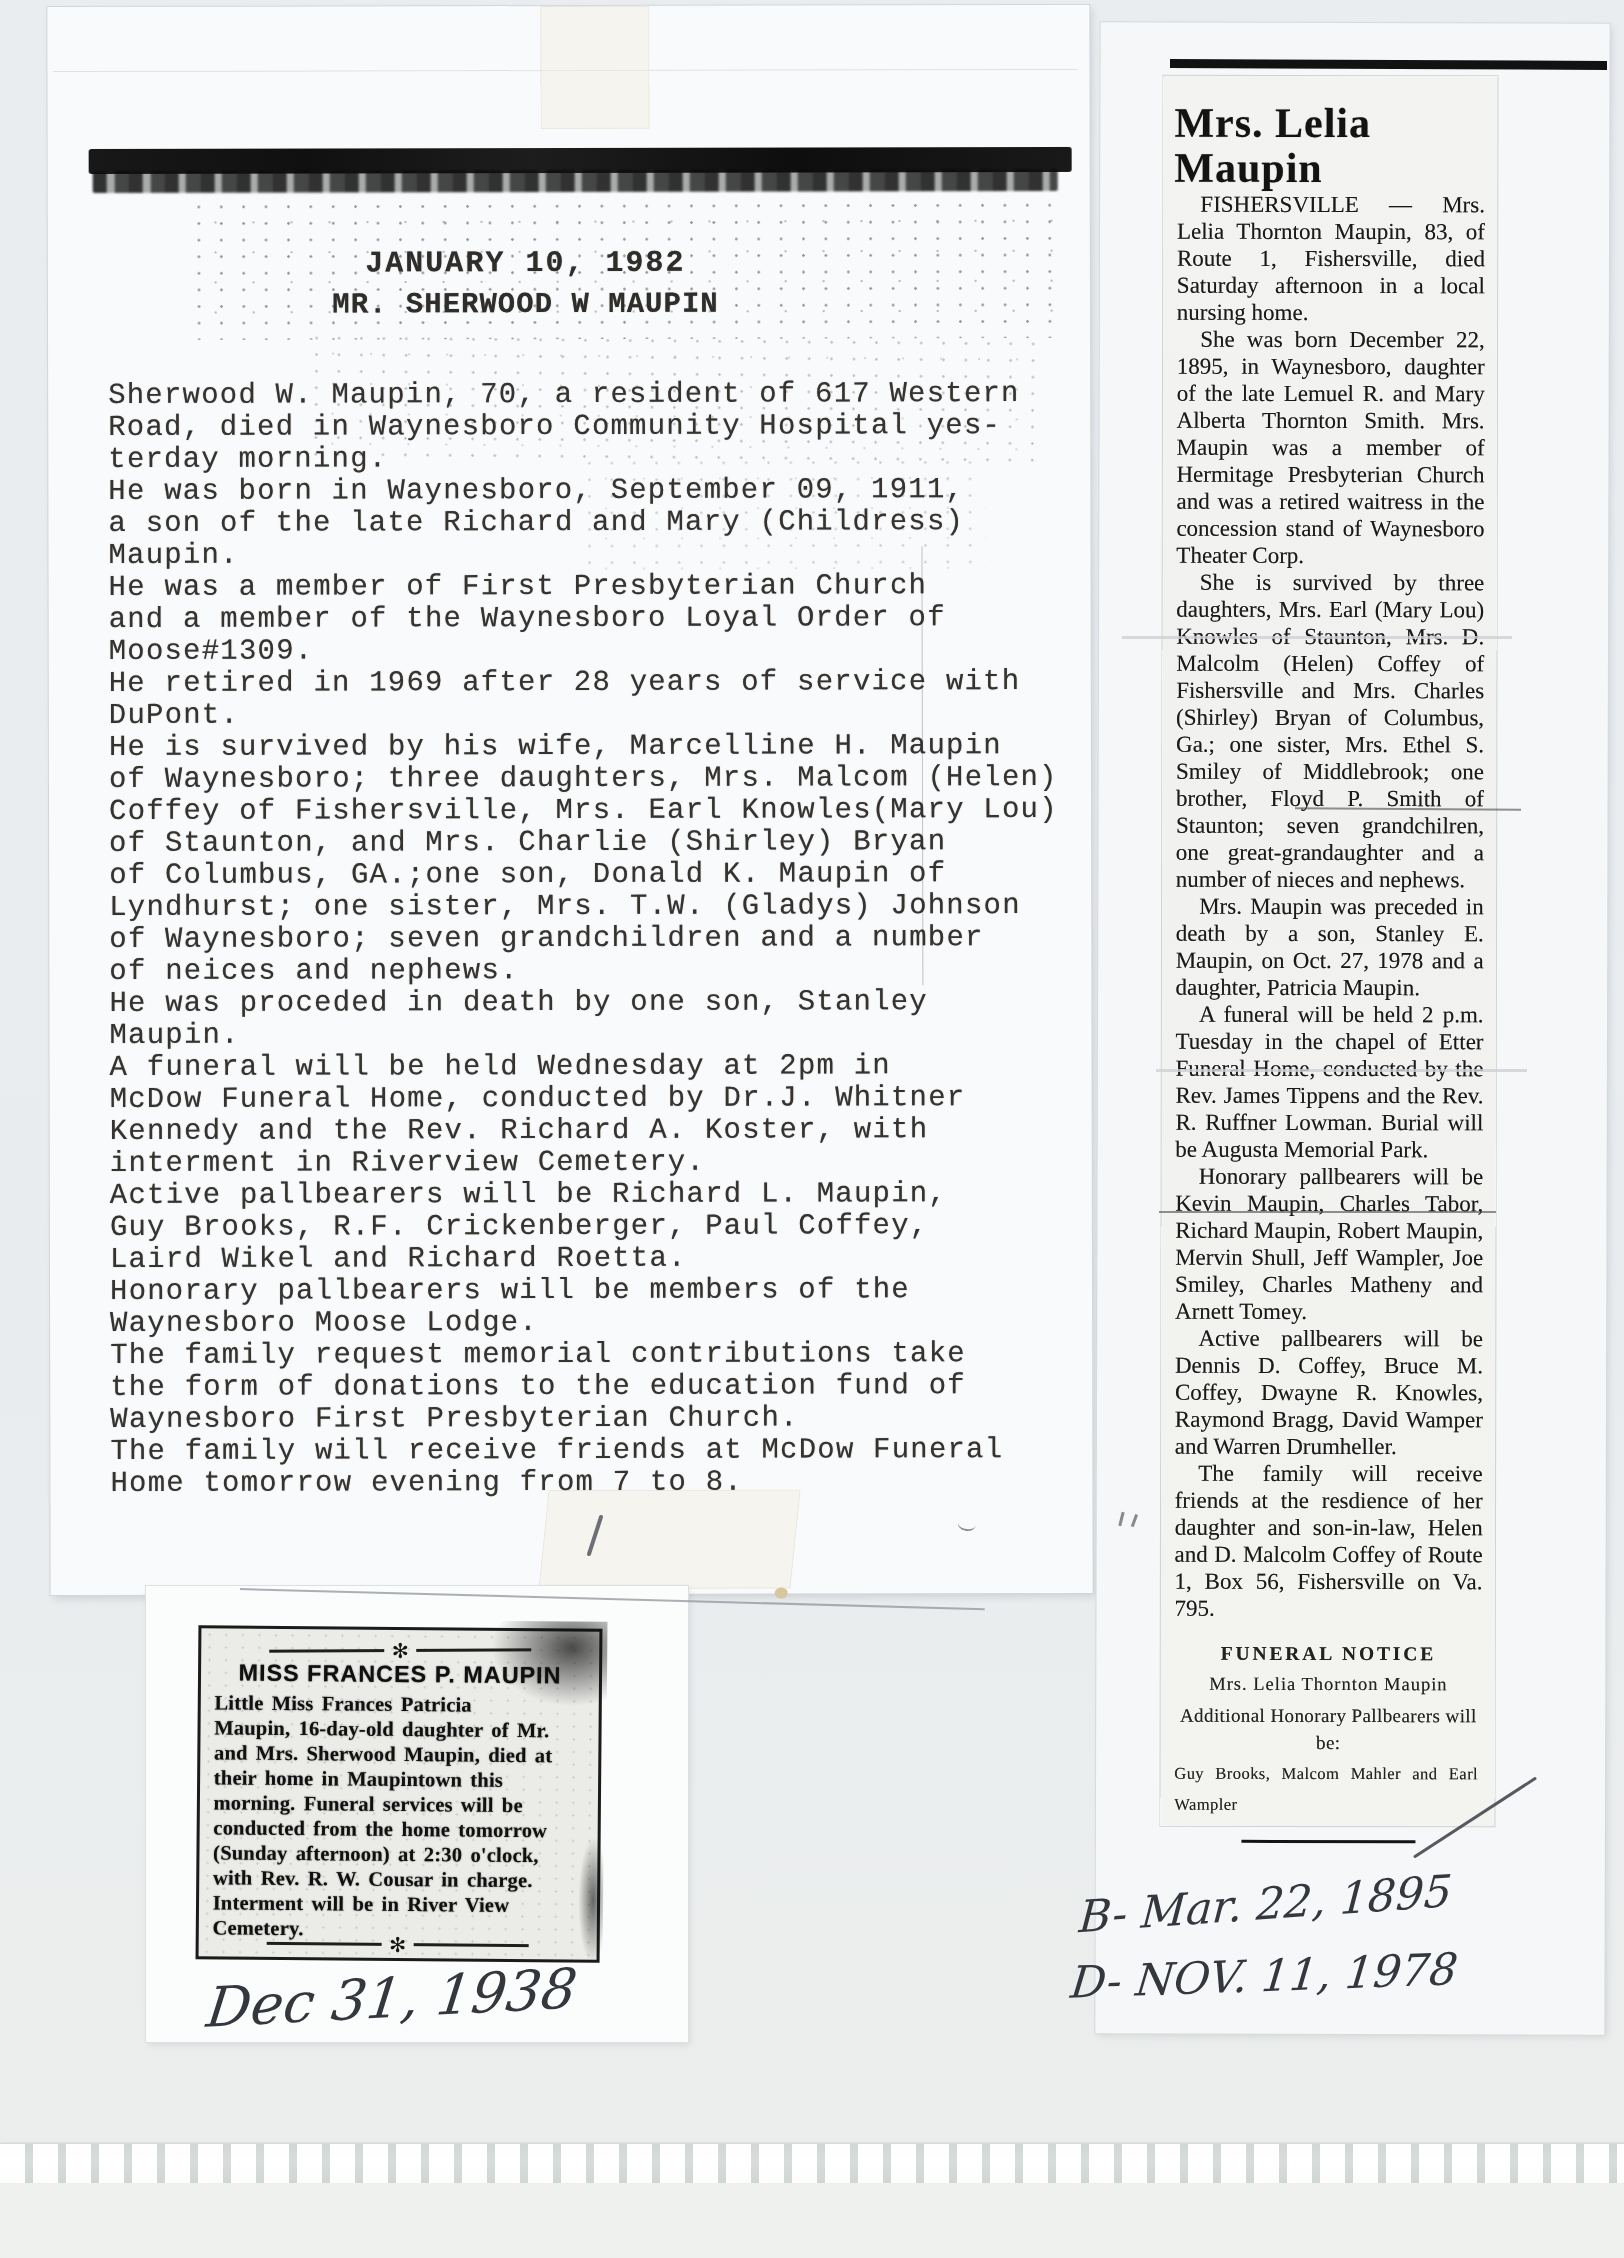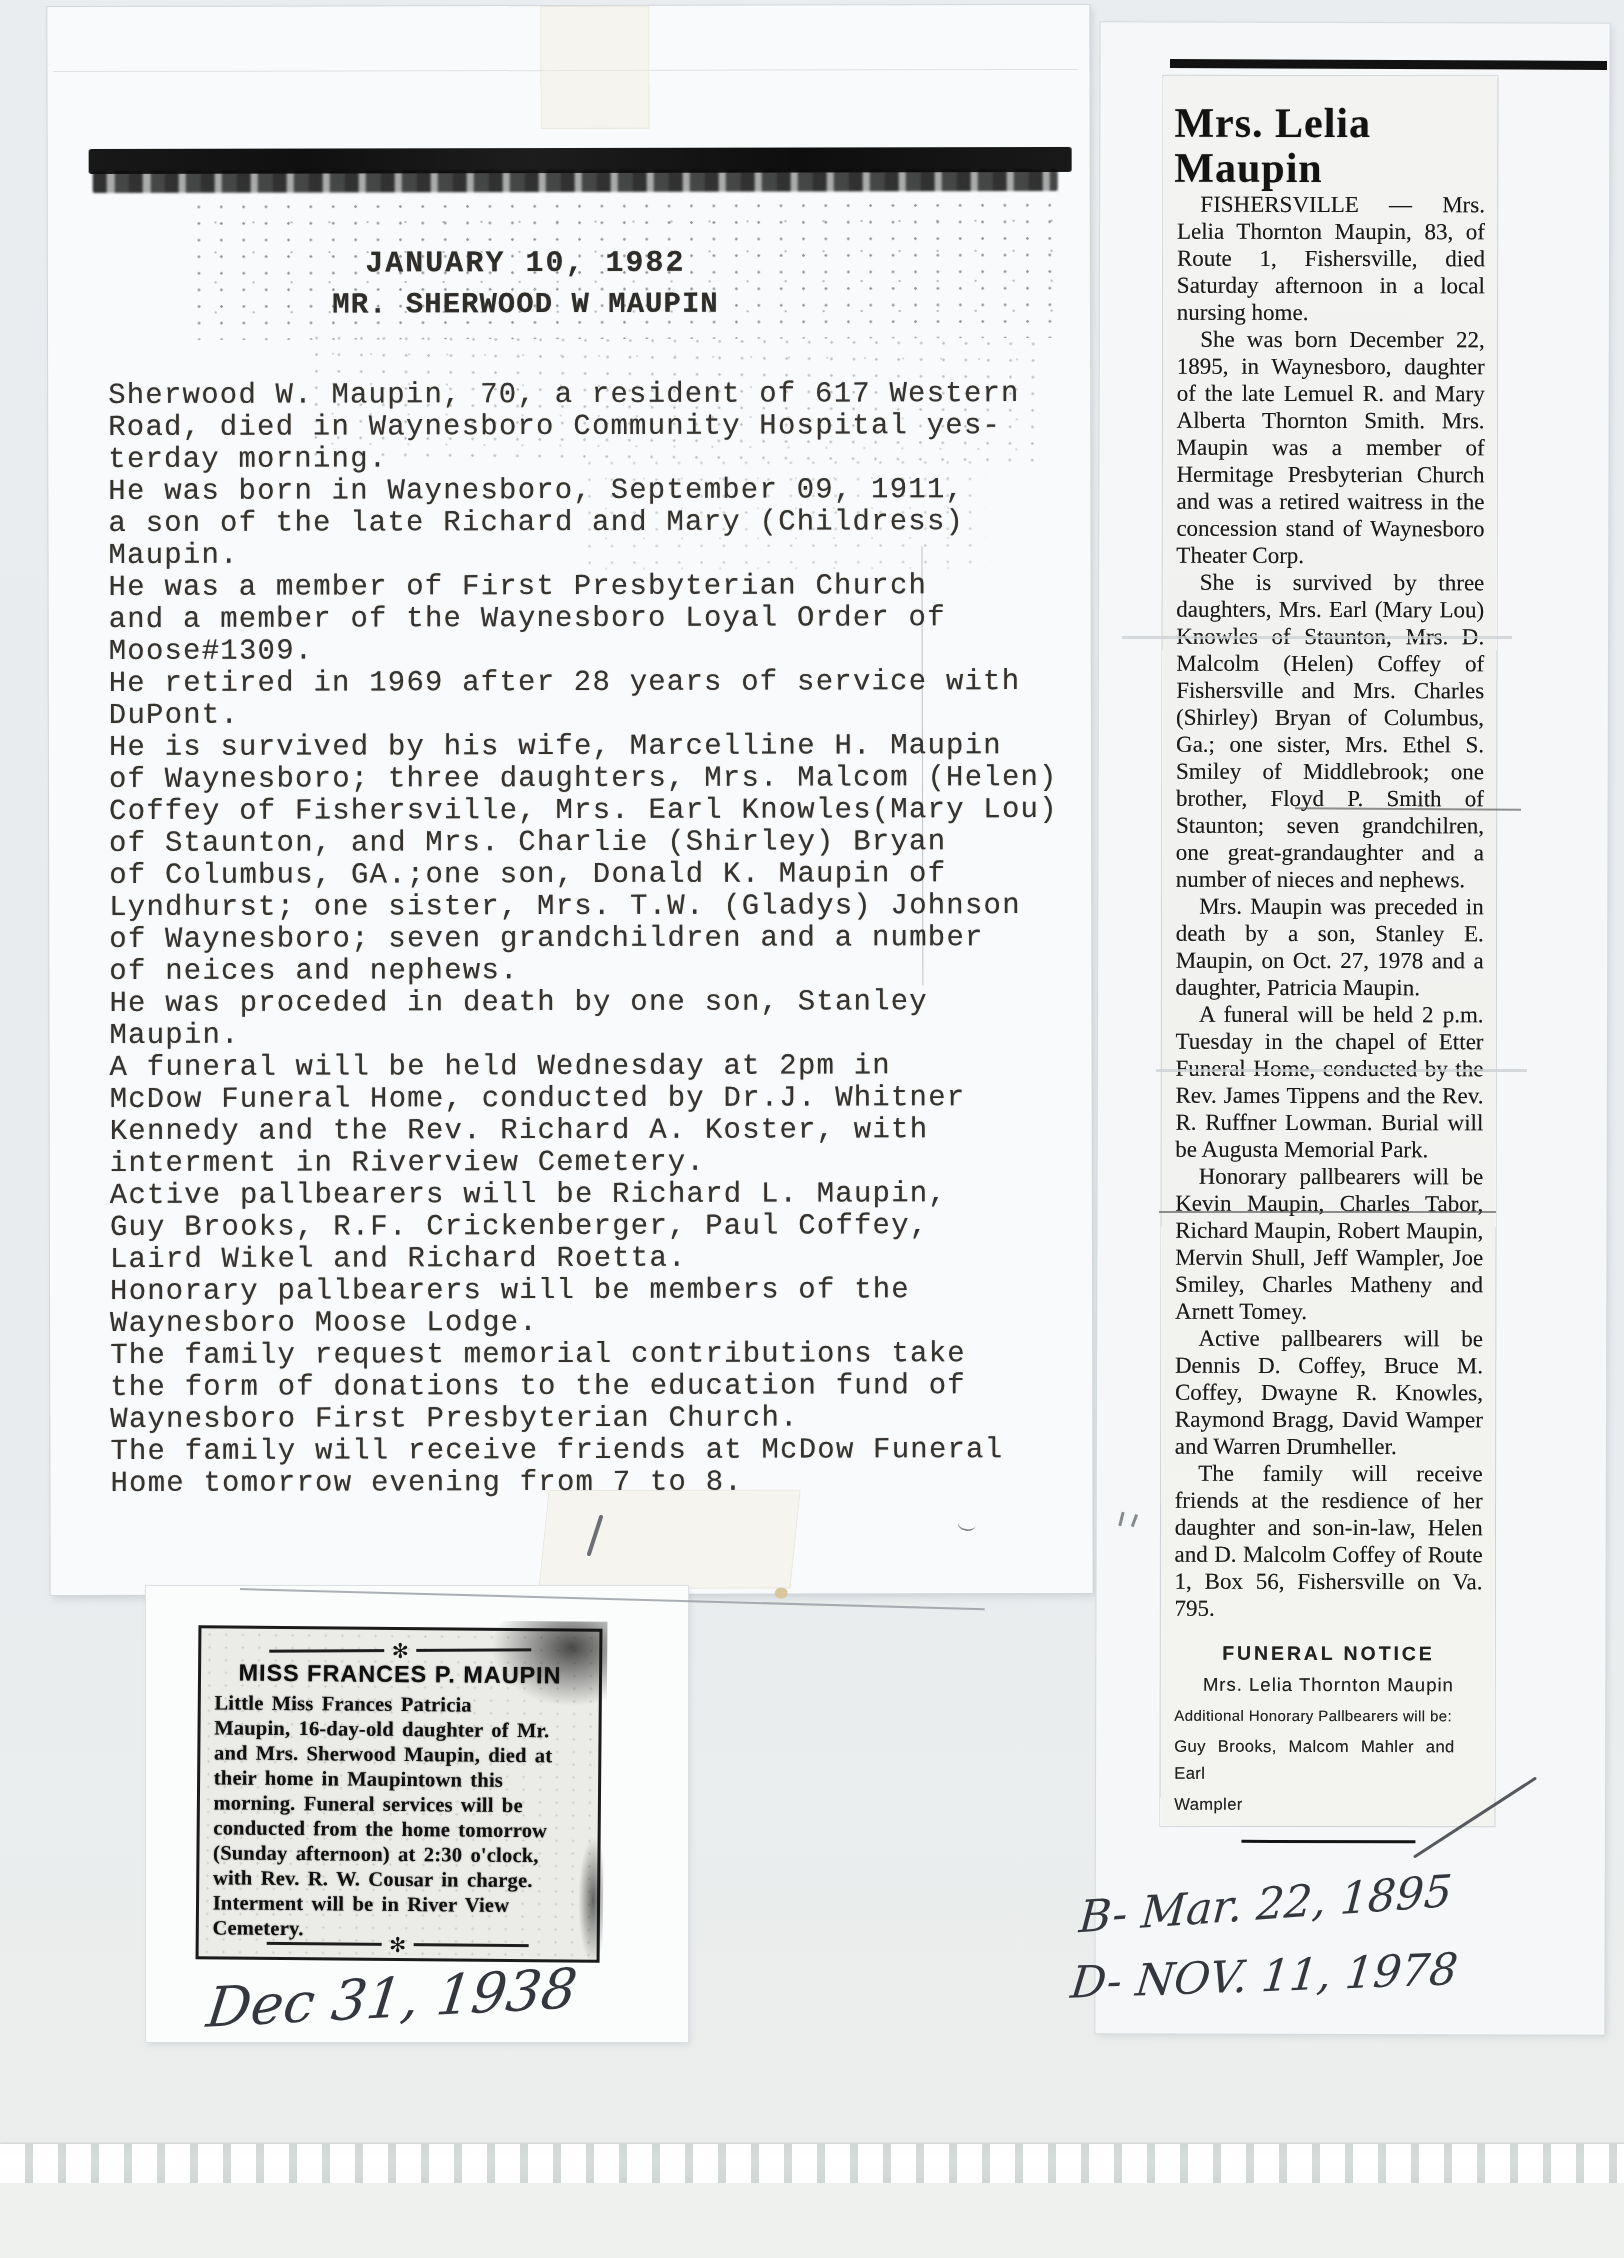--- a/index.html
+++ b/index.html
@@ -53,25 +53,25 @@
     background:linear-gradient(180deg,#f3f4f1 0%,#f1f2ef 40%,#f3f4f0 100%);
     box-shadow:0 0 0 1px rgba(175,180,184,.55);transform:rotate(.1deg);
   }
   .news-headline{position:absolute;left:11px;top:25px;width:304px;
     font-family:"Liberation Serif",serif;font-weight:700;font-size:42px;line-height:45px;
     color:#131313;letter-spacing:1px;text-shadow:0 0 1px rgba(0,0,0,.4);}
   .news-body{position:absolute;left:13.7px;top:115px;width:308px;
     font-family:"Liberation Serif",serif;font-size:23px;line-height:27px;color:#1a1a1a;
     text-shadow:0 0 0.6px rgba(0,0,0,.45);}
   .news-body .news-par{margin:0;text-align:justify;text-indent:23.4px;}
-  .fn-block{margin-top:17.6px;font-family:Liberation Sans, sans-serif;color:#222;}
+  .fn-block{margin-top:17.6px;font-family:Liberation Serif, serif;color:#222;}
   .fn-title{text-align:center;font-size:19.5px;font-weight:700;letter-spacing:2.9px;}
   .fn-name{text-align:center;font-size:18.5px;letter-spacing:1px;margin-top:4.9px;}
   .fn-lines div{font-size:16.6px;letter-spacing:0.4px;margin-top:3.9px;}
-  .fn-lines div:nth-child(1){text-align:left;font-size:15px;}
+  .fn-lines div:nth-child(1){text-align:center;font-size:19px;}
   .fn-lines div:nth-child(2){word-spacing:6.8px;}
   .fn-rule{width:174px;height:2.9px;background:#141414;margin:21.5px auto 0;}
   .streak{position:absolute;height:2.9px;background:#cdd1d4;opacity:.8;}
   .strike{position:absolute;height:2px;background:#4a4a4a;opacity:.6;}
   
   .backing-paper{position:absolute;left:146px;top:1586px;width:542px;height:456px;
     background:#fbfcfc;box-shadow:0 0 0 1px #dde0e2,2px 2.9px 5.9px rgba(120,128,136,.18);}
   .sheet-edge-line{position:absolute;left:240px;top:1588px;width:745px;height:2px;background:#8f969c;
     opacity:.75;transform:rotate(1.55deg);transform-origin:left center;}
   .frances-box{position:absolute;left:197px;top:1627px;width:398px;height:328px;

